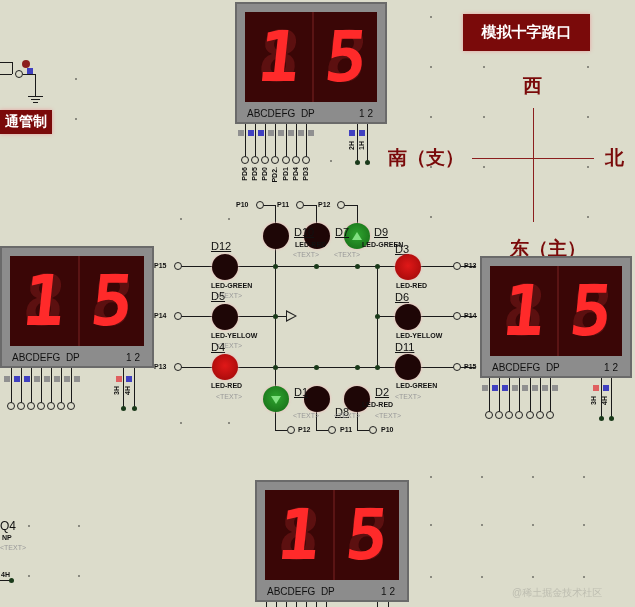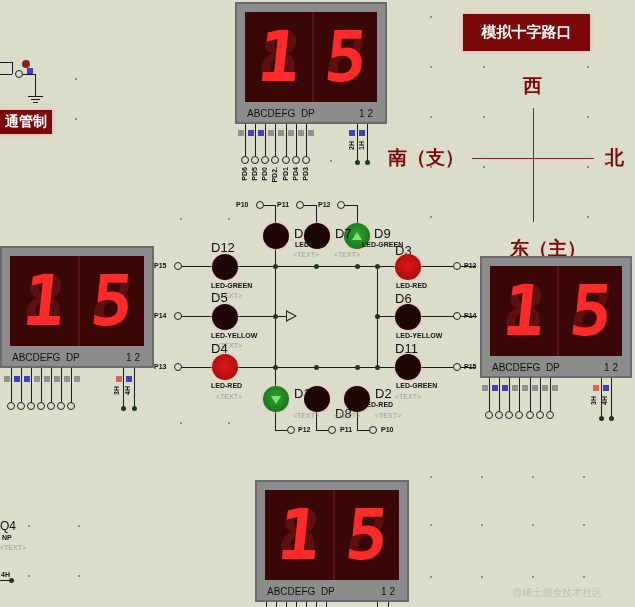--- a/index.html
+++ b/index.html
@@ -14,21 +14,21 @@
   .display .pinlabels{position:absolute;left:10px;bottom:3px;font-size:10px;color:#111;letter-spacing:0px;}
   .display .pinnums{position:absolute;right:12px;bottom:3px;font-size:10px;color:#111;}
   .pinsq{position:absolute;width:6px;height:6px;}
   .wire{position:absolute;background:#1a1a1a;}
   .wire.red{background:#8b1e1e;}
   .term{position:absolute;width:8px;height:8px;border:1px solid #222;border-radius:50%;background:#dcdccb;box-sizing:border-box;}
   .junc{position:absolute;width:5px;height:5px;border-radius:50%;background:#1a3a1a;}
   .led{position:absolute;width:26px;height:26px;border-radius:50%;background:#1e0606;box-shadow:0 0 3px #f0b8b8;}
   .led.red{background:radial-gradient(circle at 50% 45%,#e01818,#9a0808);}
   .led.green{background:radial-gradient(circle at 50% 45%,#2ea42e,#156615);}
-  .led-ref{position:absolute;font-size:13px;color:#111;}
+  .led-ref{position:absolute;font-size:11px;color:#111;text-decoration:underline;}
   .led-val{position:absolute;font-size:7px;color:#111;font-weight:bold;}
   .led-txt{position:absolute;font-size:7px;color:#999;}
   .net{position:absolute;font-size:7px;color:#111;font-weight:bold;}
   .vlabel{position:absolute;font-size:7px;color:#111;font-weight:bold;writing-mode:vertical-rl;transform:rotate(180deg);}
   .title-box{position:absolute;background:#7a0a0a;color:#fff;font-family:"DejaVu Serif",serif;font-weight:bold;display:flex;align-items:center;justify-content:center;box-shadow:0 0 4px #e8a0a0;}
   .dir{position:absolute;color:#7a0a0a;font-family:"DejaVu Serif",serif;font-weight:bold;font-size:19px;}
   .watermark{position:absolute;color:#bdbdb0;font-size:10px;}
 </style>
 </head>
 <body>

